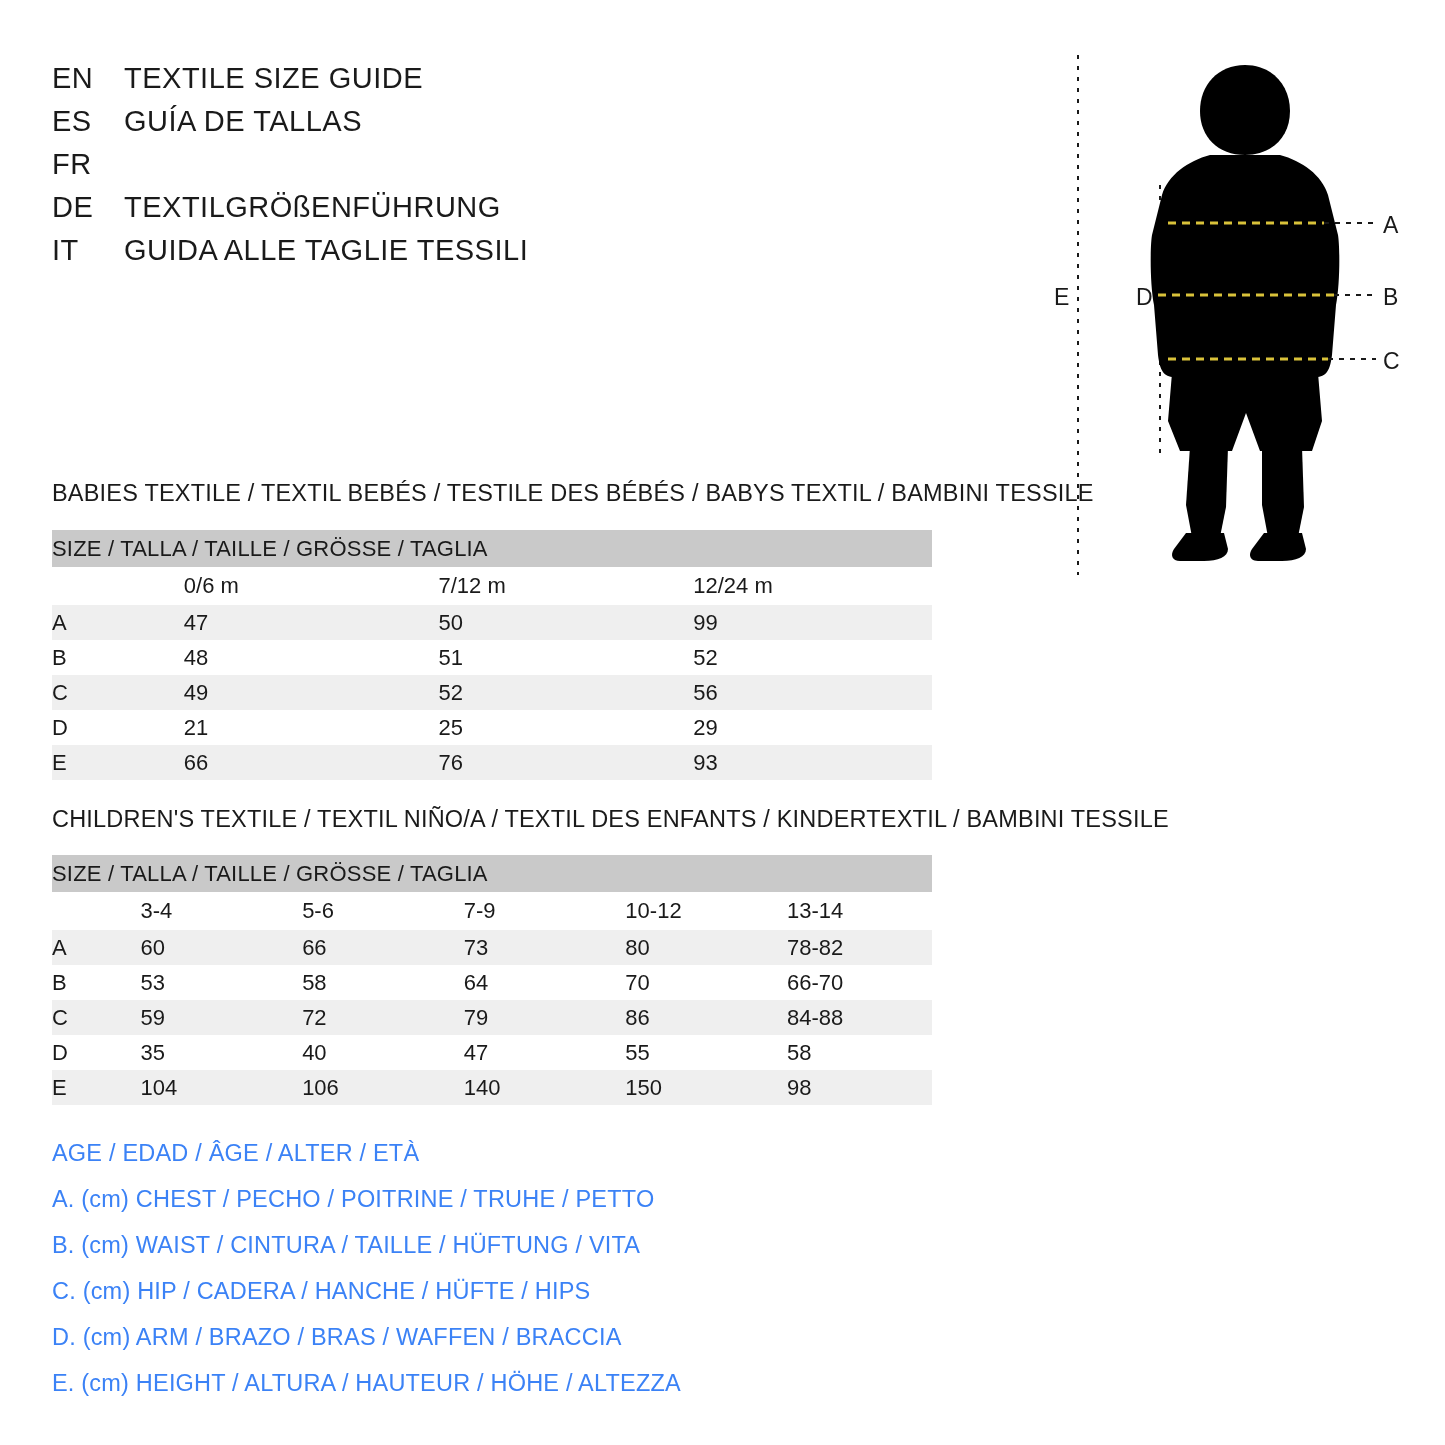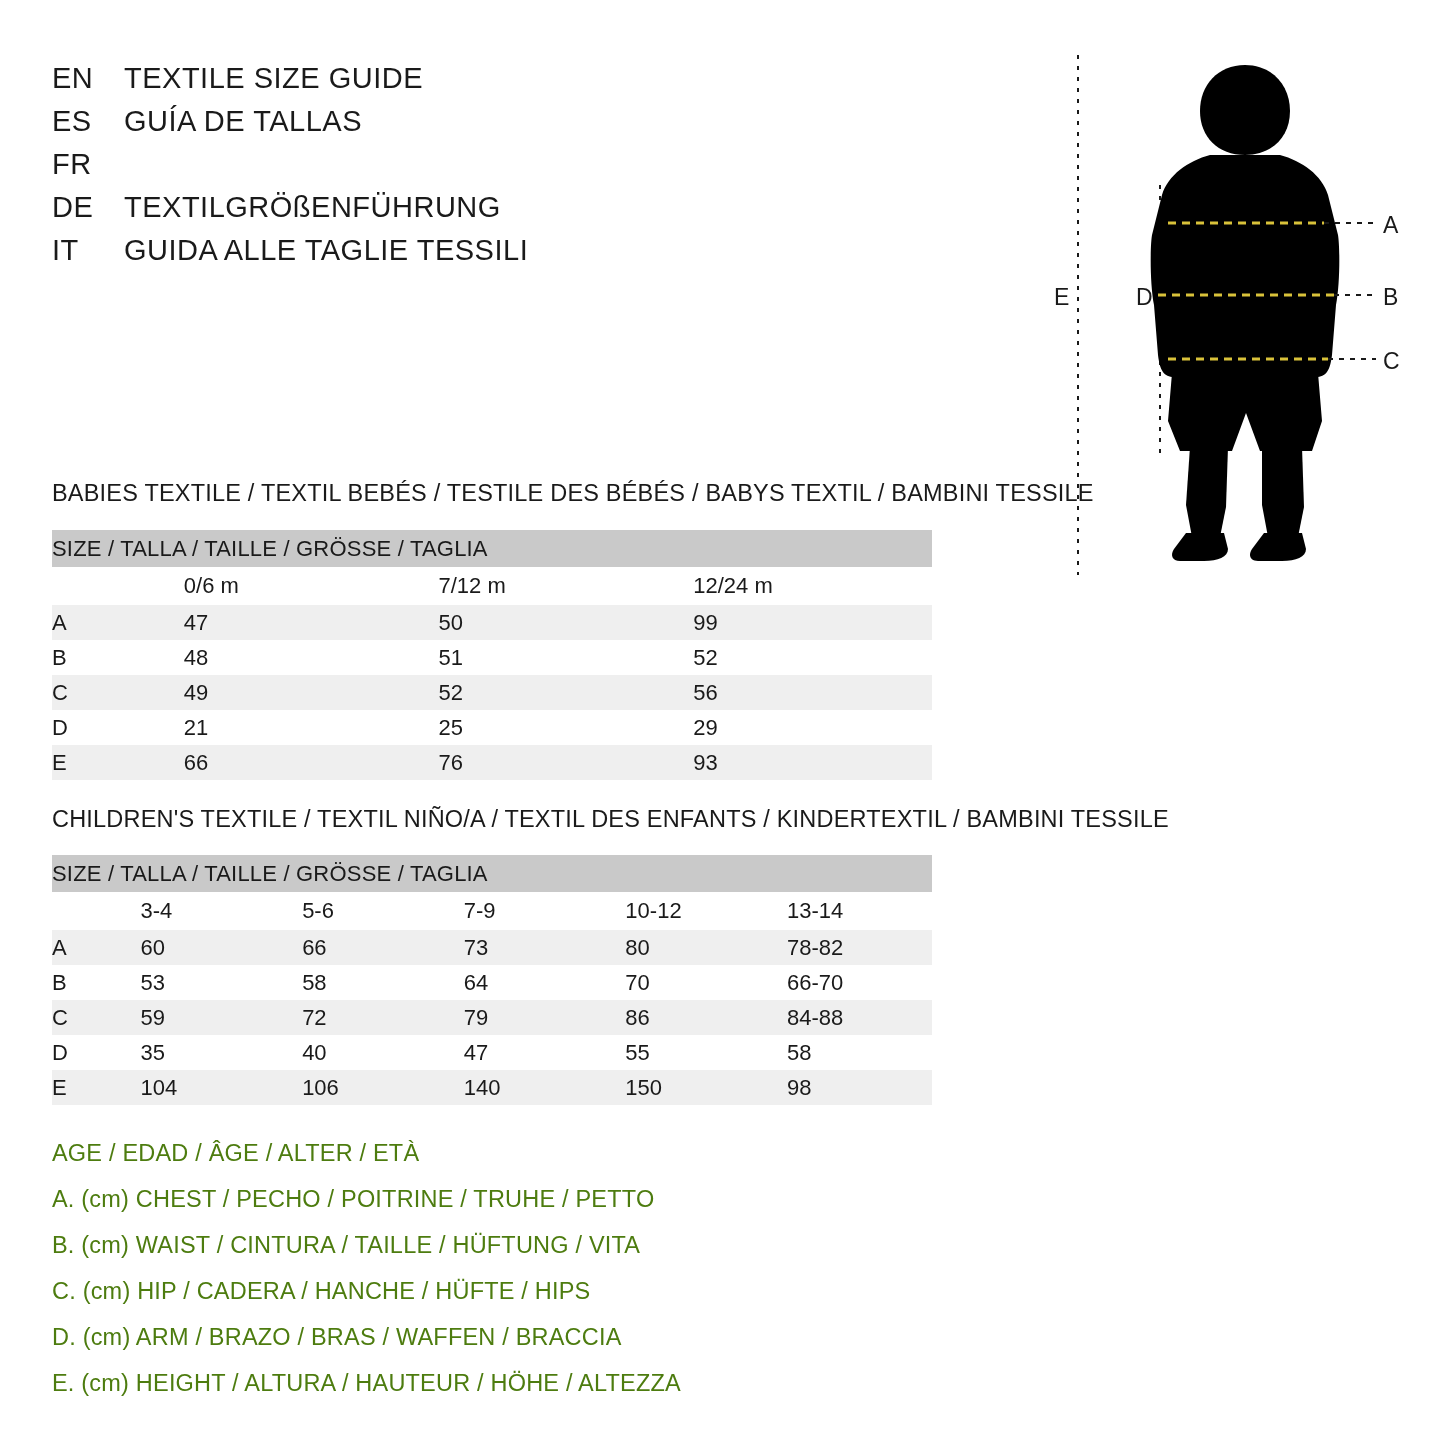--- a/index.html
+++ b/index.html
@@ -94,21 +94,21 @@
   .legend {
     position: absolute;
     left: 52px;
     top: 1140px;
     width: 900px;
   }
   .legend-line {
     font-size: 23.5px;
     letter-spacing: 0.2px;
     margin-bottom: 19px;
-    color: #4d7c0f;
+    color: #3b82f6;
     white-space: nowrap;
   }
 
   
   .figure {
     position: absolute;
     left: 1040px;
     top: 55px;
     width: 380px;
     height: 520px;

